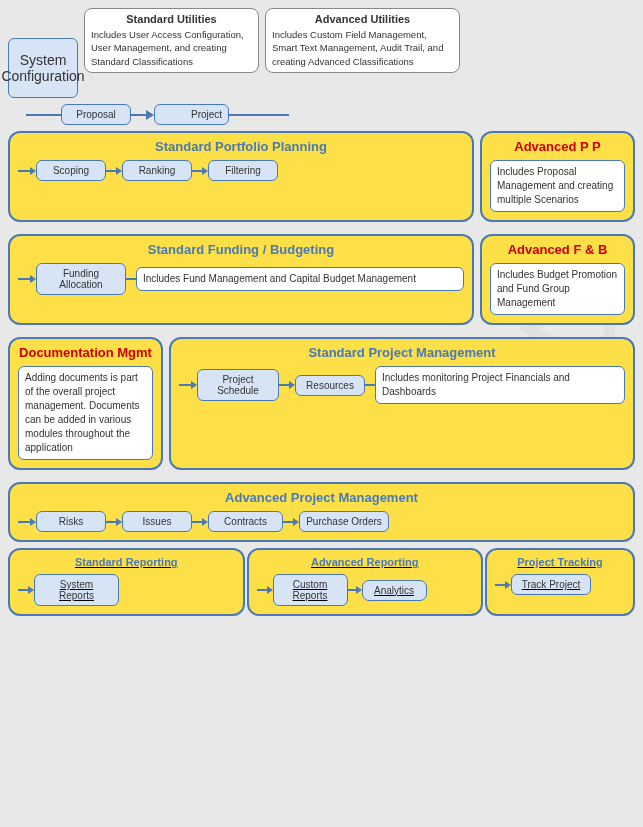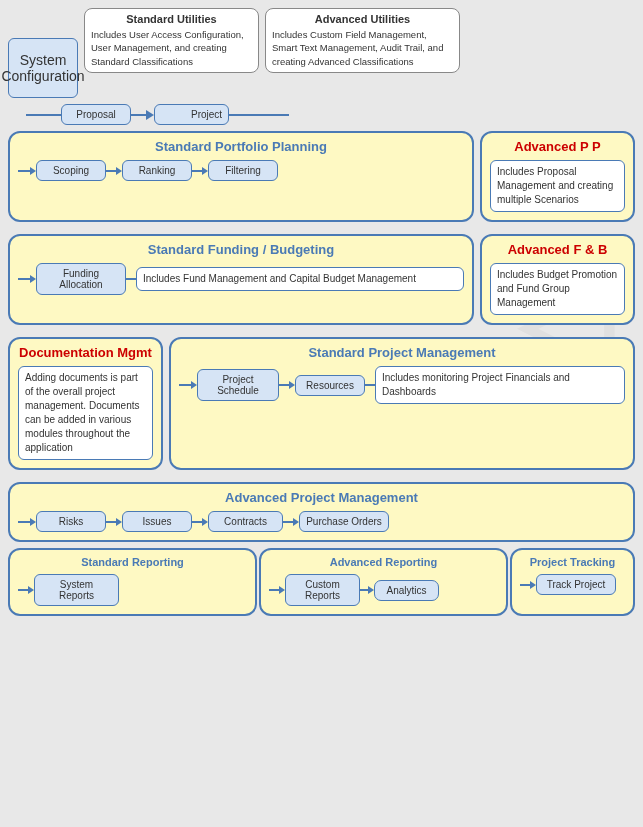--- a/index.html
+++ b/index.html
@@ -31,21 +31,21 @@
     .main-container {
       position: relative;
       z-index: 1;
       padding: 8px;
     }
 
     
     .section {
       border: 2px solid #4a7ab5;
       border-radius: 12px;
-      background: #fef9c3;
+      background: #fde047;
       padding: 6px 8px 8px;
       position: relative;
       margin-bottom: 6px;
     }
 
     .section-title {
       text-align: center;
       font-size: 13px;
       color: #4a7ab5;
       font-weight: bold;
@@ -253,21 +253,21 @@
         <span>Contracts</span>
       </div>
       <div style="width:10px; height:2px; background:#4a7ab5;"></div>
       <div style="width:0; height:0; border-top:4px solid transparent; border-bottom:4px solid transparent; border-left:6px solid #4a7ab5;"></div>
       <div class="box" style="width:90px;">
         <span>Purchase Orders</span>
       </div>
     </div>
   </div>
 
-  <div style="display:flex; gap:2px; margin-bottom:6px;">
+  <div style="display:flex; gap:2px; margin-bottom:6px;text-decoration:underline;">
 
     <div class="section" style="flex:1;">
       <div class="section-title" style="font-size:11px;">Standard Reporting</div>
       <div class="flow-row">
         <div style="width:10px; height:2px; background:#4a7ab5;"></div>
         <div style="width:0; height:0; border-top:4px solid transparent; border-bottom:4px solid transparent; border-left:6px solid #4a7ab5;"></div>
         <div class="box" style="width:85px;">
           <span>System Reports</span>
         </div>
       </div>
@@ -282,21 +282,21 @@
           <span>Custom Reports</span>
         </div>
         <div style="width:8px; height:2px; background:#4a7ab5;"></div>
         <div style="width:0; height:0; border-top:4px solid transparent; border-bottom:4px solid transparent; border-left:6px solid #4a7ab5;"></div>
         <div class="box" style="width:65px;border-radius:7px;">
           <span>Analytics</span>
         </div>
       </div>
     </div>
 
-    <div class="section" style="width:125px; flex-shrink:0;">
+    <div class="section" style="width:150px; flex-shrink:0;">
       <div class="section-title" style="font-size:11px;">Project Tracking</div>
       <div class="flow-row">
         <div style="width:10px; height:2px; background:#4a7ab5;"></div>
         <div style="width:0; height:0; border-top:4px solid transparent; border-bottom:4px solid transparent; border-left:6px solid #4a7ab5;"></div>
         <div class="box" style="width:80px;">
           <span>Track Project</span>
         </div>
       </div>
     </div>
   </div>

